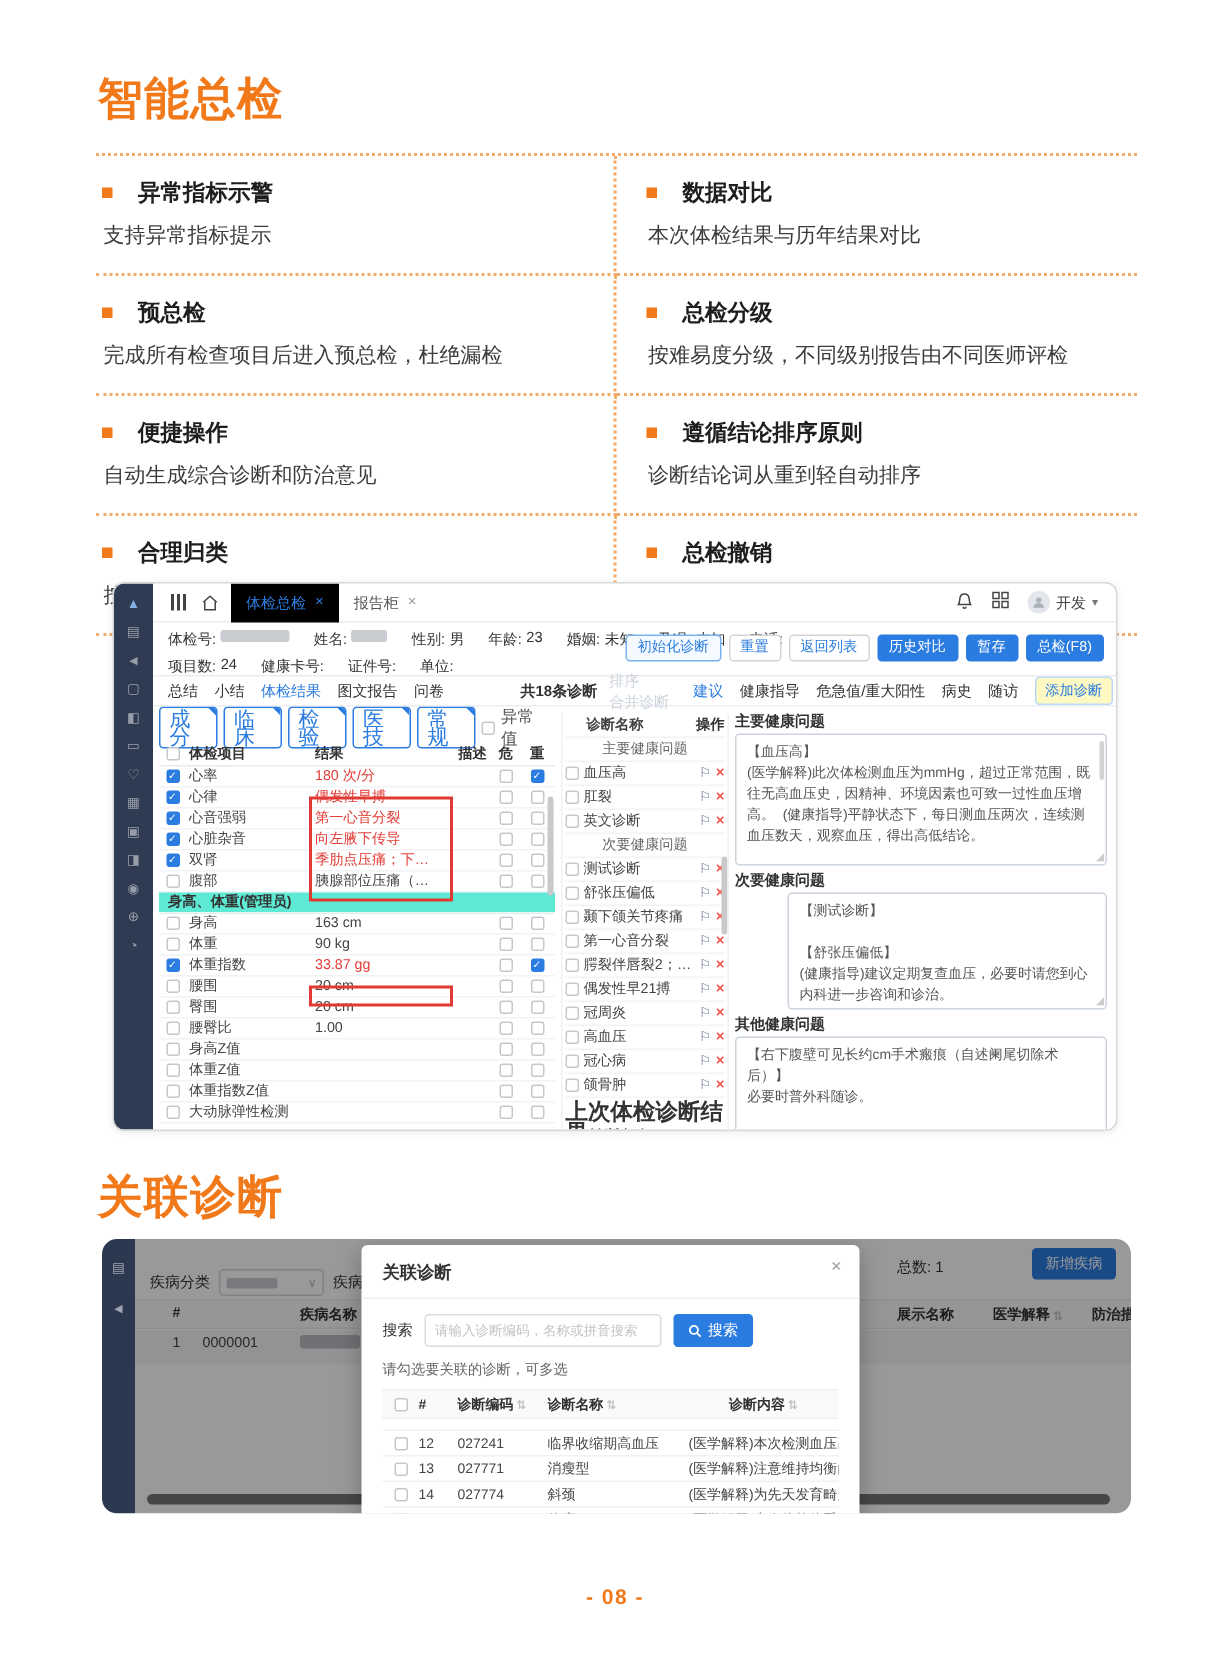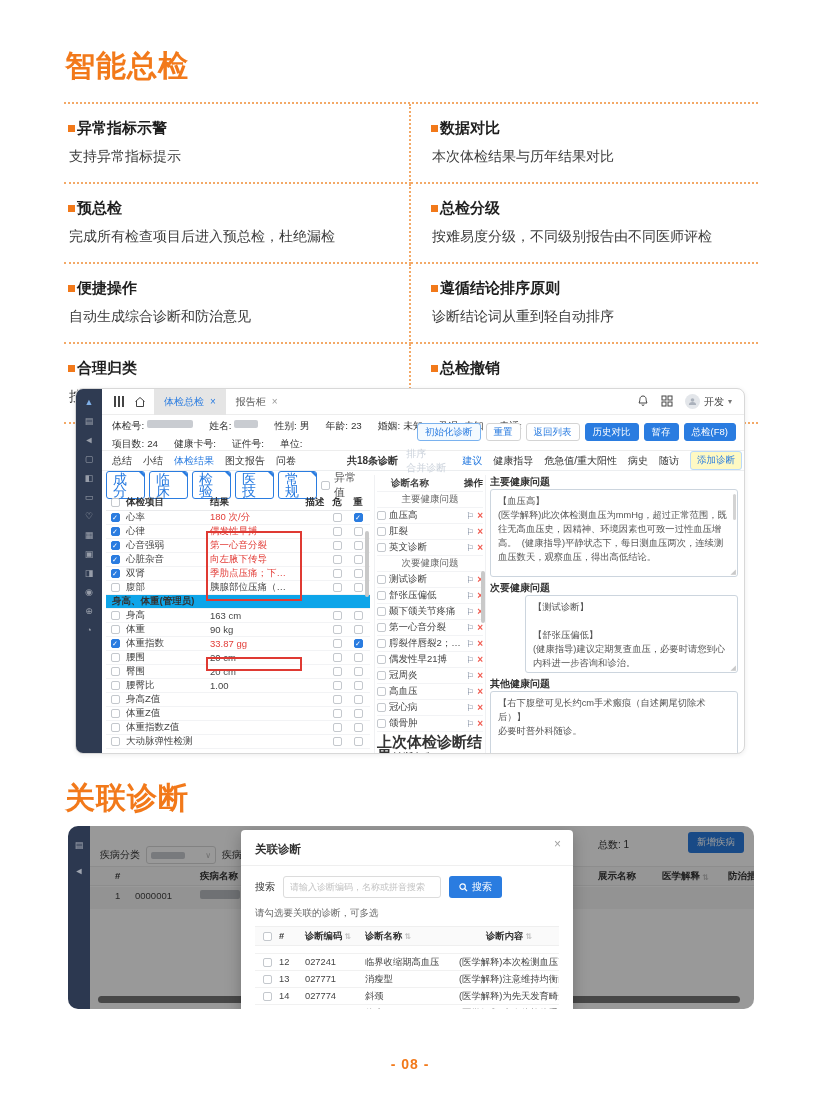--- a/index.html
+++ b/index.html
@@ -10,39 +10,39 @@
   
   .h-orange { color:#f2791a; font-weight:bold; font-size:30px; letter-spacing:1px; position:absolute; left:65px; }
   .h1pos { top:46px; }
   .h2pos { top:778px; }
   .pagenum { position:absolute; top:1056px; left:0; width:100%; text-align:center; color:#f2791a; font-weight:bold; font-size:14px; letter-spacing:1px; }
 
   .features { position:absolute; left:64px; top:102px; width:694px; display:grid; grid-template-columns:1fr 1fr; border-top:2px dotted #f3a967; }
   .feat-cell { padding:15px 6px 16px 4px; border-bottom:2px dotted #f3a967; }
   .feat-cell.leftcol { border-right:2px dotted #f3a967; padding-right:22px; }
   .feat-cell.rightcol { padding-left:20px; }
-  .feat-title-row { display:flex; align-items:center; gap:2px; }
+  .feat-title-row { display:flex; align-items:center; gap:17px; }
   .bullet { width:7px; height:7px; background:#f2791a; display:inline-block; flex:none; }
   .feat-title { font-size:15px; font-weight:bold; color:#1e1e1e; }
   .feat-desc { font-size:14px; color:#3c3c3c; margin-top:10px; margin-left:1px; }
 
   
   .shot1 { position:absolute; left:75px; top:388px; width:670px; height:366px; background:#fff; border:1px solid #d8d8d8; border-radius:8px; overflow:hidden; box-shadow:0 1px 5px rgba(0,0,0,.08); font-size:10px; }
   .sbar { position:absolute; left:0; top:0; bottom:0; width:26px; background:#2f3b52; display:flex; flex-direction:column; align-items:center; padding-top:8px; gap:9px; }
   .sbar .sic { color:rgba(255,255,255,.5); font-size:9px; line-height:10px; }
   .sbar .sic:first-child { color:#7fb0e8; }
   .s1main { position:absolute; left:26px; top:0; right:0; bottom:0; }
 
   .topbar { position:absolute; left:0; right:0; top:0; height:26px; border-bottom:1px solid #ededed; display:flex; align-items:center; }
   .menu-bars { display:flex; gap:2px; margin:0 10px 0 12px; }
   .menu-bars i { width:2px; height:11px; background:#444; }
   .ticon { color:#444; display:flex; align-items:center; margin-right:8px; }
   .wtab { height:26px; display:flex; align-items:center; gap:6px; padding:0 10px; font-size:10px; color:#555; }
   .wtab .x { color:#999; font-size:10px; }
-  .wtab.active { background:#e5e5e5; color:#2a7ce0; }
+  .wtab.active { background:#000000; color:#2a7ce0; }
   .wtab.active .x { color:#2a7ce0; }
   .tb-right { margin-left:auto; display:flex; align-items:center; gap:12px; padding-right:12px; color:#444; }
   .avatar { width:15px; height:15px; border-radius:50%; background:#e3e6ea; display:flex; align-items:center; justify-content:center; color:#aab1bb; }
   .uname { font-size:10px; color:#444; display:flex; align-items:center; gap:4px; }
   .caret { font-size:8px; color:#777; }
 
   .infobar { position:absolute; left:0; right:0; top:26px; height:36px; border-bottom:1px solid #ededed; padding:4px 8px 0 10px; }
   .pline { display:flex; align-items:center; gap:16px; height:14px; font-size:9.8px; color:#333; }
   .pf { display:flex; gap:3px; white-space:nowrap; }
   .pf .lab { color:#333; }
@@ -72,21 +72,21 @@
   .etable { position:relative; }
   .erow { display:flex; align-items:center; height:14px; border-bottom:1px solid #f2f3f5; font-size:9.5px; color:#444; }
   .erow.head { color:#333; font-weight:bold; border-bottom:1px solid #e9eaec; height:16px; }
   .ec-cb { width:18px; flex:none; display:flex; justify-content:center; }
   .ec-item { width:82px; flex:none; padding-left:2px; white-space:nowrap; overflow:hidden; }
   .ec-res { width:96px; flex:none; padding-left:4px; white-space:nowrap; overflow:hidden; }
   .ec-res.red { color:#e23d38; }
   .ec-desc { width:26px; flex:none; text-align:center; }
   .ec-s { width:18px; flex:none; display:flex; justify-content:center; }
   .ec-s2 { width:24px; flex:none; display:flex; justify-content:center; }
-  .erow.sec { background:#0ea5e9; color:#333; font-weight:bold; padding-left:6px;text-align:right; }
+  .erow.sec { background:#5eead4; color:#333; font-weight:bold; padding-left:6px;text-align:right; }
   .rbox { position:absolute; border:2px solid #df3a33; pointer-events:none; z-index:2; }
   .vscroll { position:absolute; width:4px; background:#c9c9c9; border-radius:2px; z-index:3; }
 
   .col2 { width:112px; flex:none; position:relative; border-left:1px solid #f0f1f3; border-right:1px solid #f0f1f3; padding:0 2px; overflow:hidden; }
   .drow { display:flex; align-items:center; height:16px; border-bottom:1px solid #f2f3f5; font-size:9.5px; gap:3px; }
   .drow.head { font-weight:bold; height:17px; color:#333; }
   .dname { flex:1; white-space:nowrap; overflow:hidden; text-overflow:ellipsis; color:#444; }
   .dsec { justify-content:center; color:#666; gap:0; }
   .dflag { color:#64748c; font-size:9px; flex:none; }
   .ddel { color:#f15b50; font-size:10px; font-weight:bold; flex:none; }

